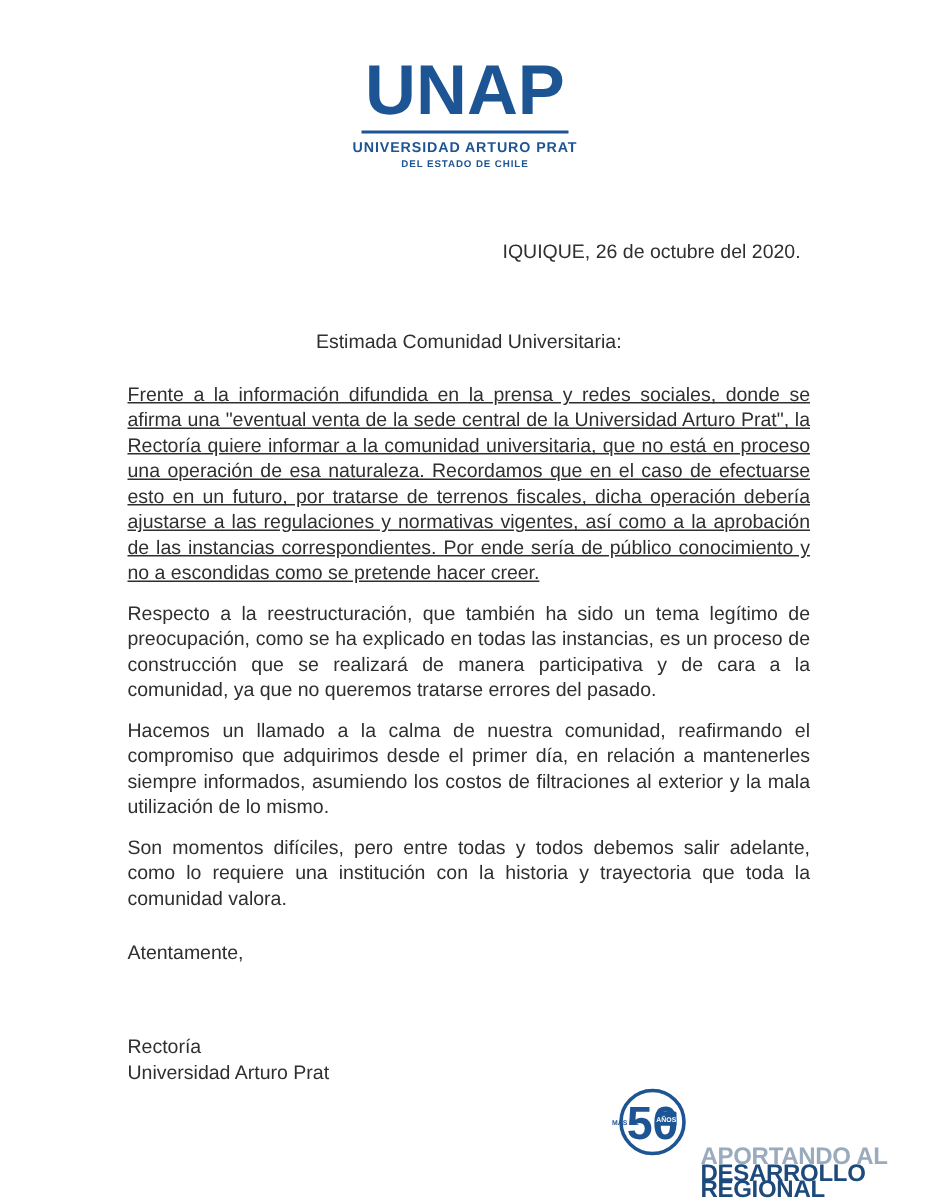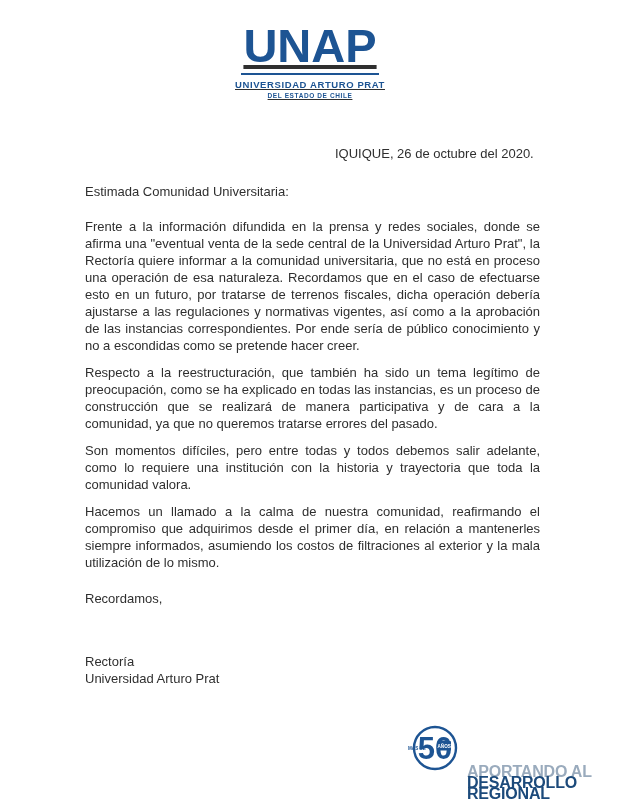--- a/index.html
+++ b/index.html
@@ -8,21 +8,21 @@
     position: relative;
     width: 620px;
     height: 802px;
     background: #ffffff;
     font-family: "Liberation Sans", sans-serif;
     color: #2f2f2f;
     overflow: hidden;
     margin: 0 auto;
   }
   
-  .letterhead { padding-top: 24px; text-align: center; text-decoration: underline; }
+  .letterhead { padding-top: 38px; text-align: center; }
   .acronym {
     font-weight: bold;
     font-size: 47px;
     line-height: 0.92;
     color: #1d5493;
     letter-spacing: 0px;
   }
   .logo-rule {
     width: 138px; height: 2px;
     background: #1d5493;
@@ -38,23 +38,23 @@
     margin-top: 2px;
   }
   
   .content {
     display: flow-root;
     margin: 0 80px 0 85px;
     font-size: 13px;
     line-height: 17px;
   }
   .dateline { margin-top: 46px; padding-left: 250px; }
-  .salutation { margin-top: 21px; }
+  .salutation { margin-top: 43px; text-align: center; }
   .para { text-align: justify; }
-  .para-first { margin-top: 18px; }
+  .para-first { margin-top: 18px; text-decoration: underline; }
   .para-next { margin-top: 10px; }
   .closing { margin-top: 19px; }
   .signature {
     margin-top: 46px;
     text-align: left;
   }
   .signature div { line-height: 17px; }
   
   .footer-logo {
     position: absolute;
@@ -87,24 +87,24 @@
     <div class="uni-name">UNIVERSIDAD ARTURO PRAT</div>
     <div class="uni-sub">DEL ESTADO DE CHILE</div>
   </header>
 
   <div class="content">
     <p class="dateline">IQUIQUE, 26 de octubre del 2020.</p>
     <p class="salutation">Estimada Comunidad Universitaria:</p>
 
     <p class="para para-first">Frente a la información difundida en la prensa y redes sociales, donde se afirma una "eventual venta de la sede central de la Universidad Arturo Prat", la Rectoría quiere informar a la comunidad universitaria, que no está en proceso una operación de esa naturaleza. Recordamos que en el caso de efectuarse esto en un futuro, por tratarse de terrenos fiscales, dicha operación debería ajustarse a las regulaciones y normativas vigentes, así como a la aprobación de las instancias correspondientes. Por ende sería de público conocimiento y no a escondidas como se pretende hacer creer.</p>
     <p class="para para-next">Respecto a la reestructuración, que también ha sido un tema legítimo de preocupación, como se ha explicado en todas las instancias, es un proceso de construcción que se realizará de manera participativa y de cara a la comunidad, ya que no queremos tratarse errores del pasado.</p>
+    <p class="para para-next">Hacemos un llamado a la calma de nuestra comunidad, reafirmando el compromiso que adquirimos desde el primer día, en relación a mantenerles siempre informados, asumiendo los costos de filtraciones al exterior y la mala utilización de lo mismo.</p>
     <p class="para para-next">Son momentos difíciles, pero entre todas y todos debemos salir adelante, como lo requiere una institución con la historia y trayectoria que toda la comunidad valora.</p>
-    <p class="para para-next">Hacemos un llamado a la calma de nuestra comunidad, reafirmando el compromiso que adquirimos desde el primer día, en relación a mantenerles siempre informados, asumiendo los costos de filtraciones al exterior y la mala utilización de lo mismo.</p>
 
-    <p class="closing">Recordamos,</p>
+    <p class="closing">Atentamente,</p>
 
     <div class="signature">
       <div>Rectoría</div>
       <div>Universidad Arturo Prat</div>
     </div>
   </div>
 
   <div class="footer-logo">
     <svg class="badge-50" width="54" height="50" viewBox="0 0 54 50" xmlns="http://www.w3.org/2000/svg">
       <text x="28" y="37" text-anchor="middle" font-family="Liberation Sans, sans-serif" font-weight="bold" font-size="31" fill="#1d5493">50</text>

